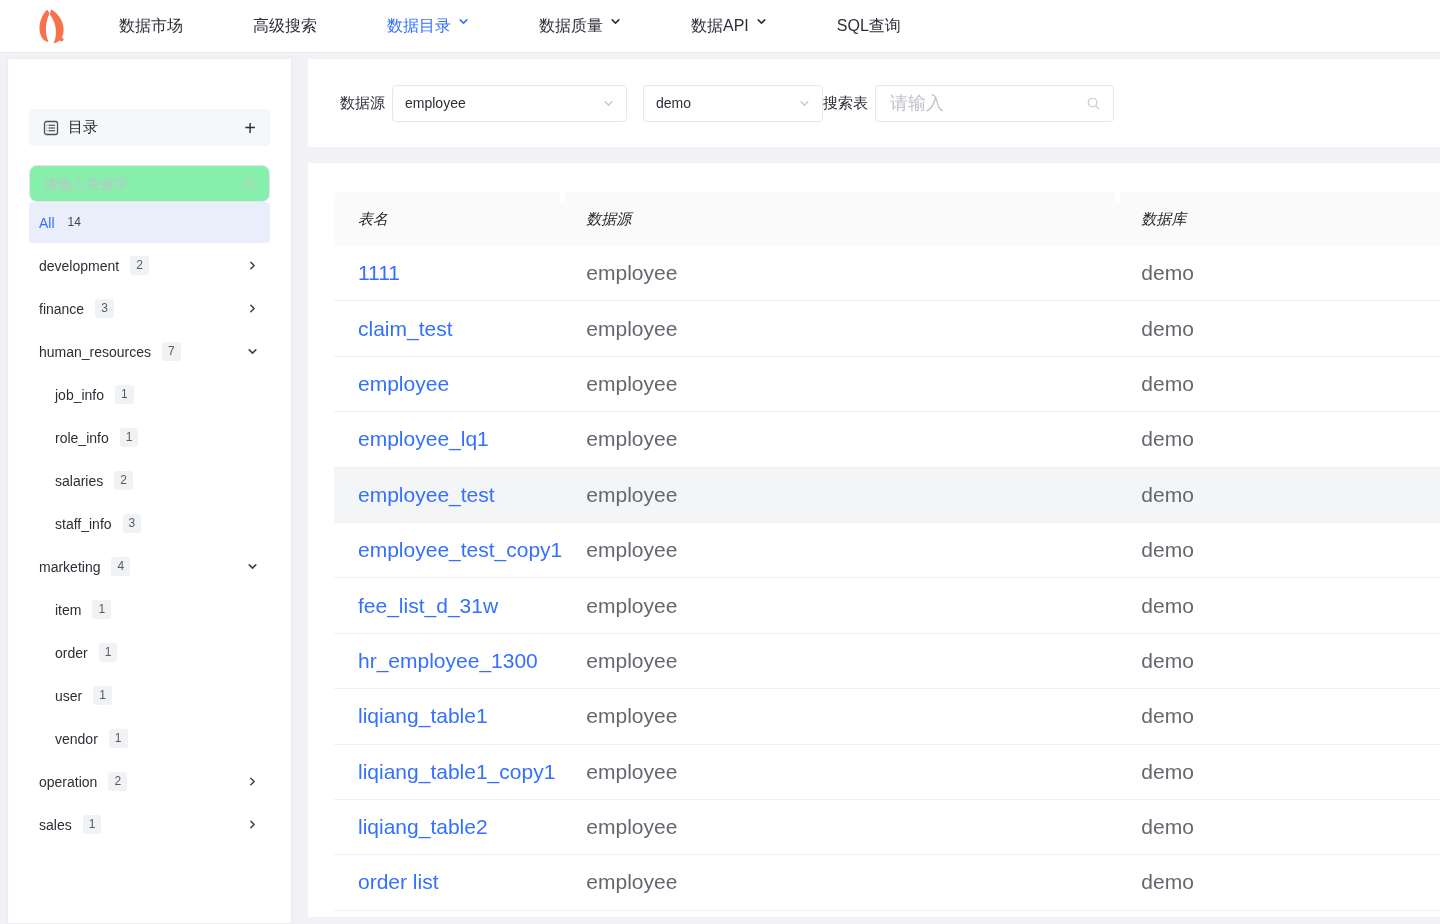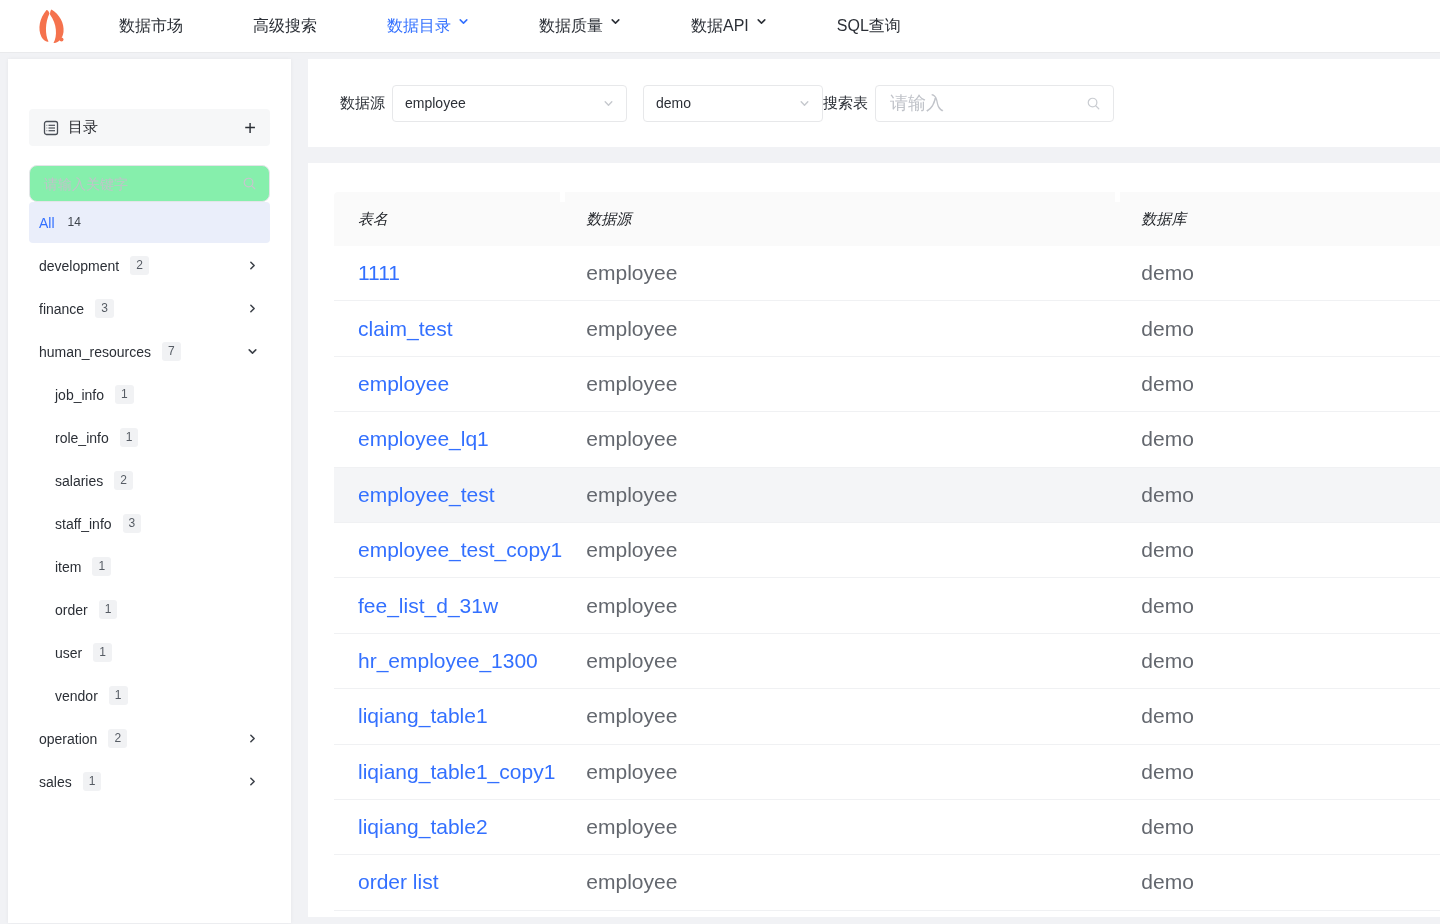--- a/index.html
+++ b/index.html
@@ -198,20 +198,27 @@
           <span class="badge">1</span>
         </div>
         <div class="tree-item level1">
           <span class="tree-label">salaries</span>
           <span class="badge">2</span>
         </div>
         <div class="tree-item level1">
           <span class="tree-label">staff_info</span>
           <span class="badge">3</span>
         </div>
+        <div class="tree-item level0">
+          <span class="tree-label">marketing</span>
+          <span class="badge">4</span>
+          <svg viewBox="0 0 10 10" class="chev">
+            <polyline points="2,3.5 5,6.5 8,3.5" fill="none" stroke="currentColor" stroke-width="1.4" stroke-linecap="round" stroke-linejoin="round"></polyline>
+          </svg>
+        </div>
         <div class="tree-item level1">
           <span class="tree-label">item</span>
           <span class="badge">1</span>
         </div>
         <div class="tree-item level1">
           <span class="tree-label">order</span>
           <span class="badge">1</span>
         </div>
         <div class="tree-item level1">
           <span class="tree-label">user</span>

